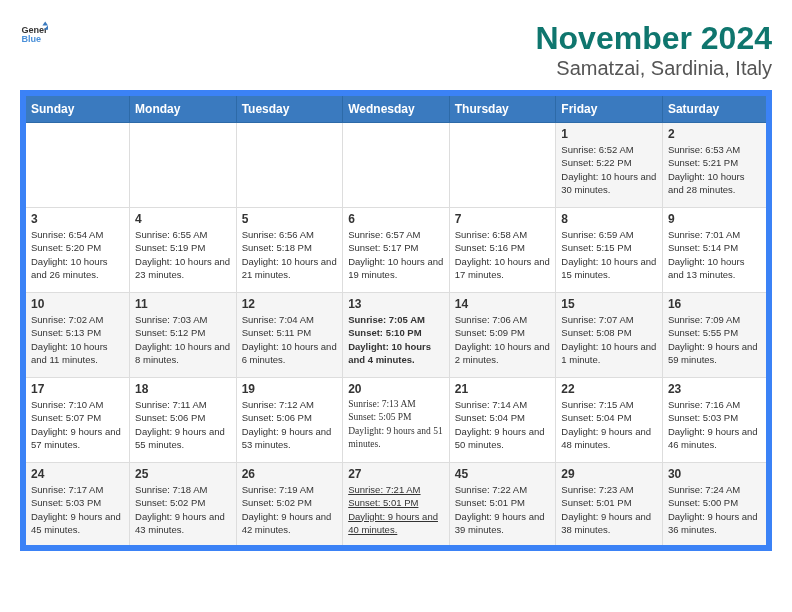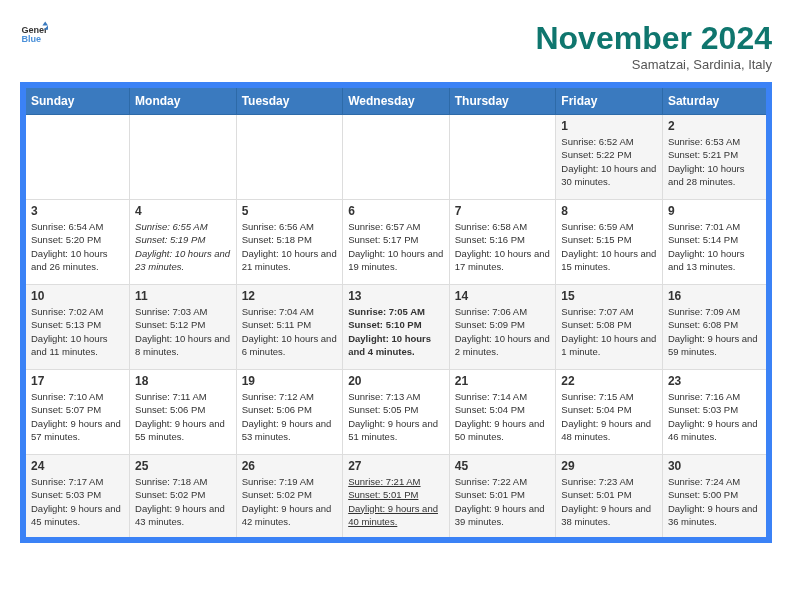--- a/index.html
+++ b/index.html
@@ -34,21 +34,21 @@
     }
     .title-block {
       text-align: right;
     }
     .title-block h1 {
       font-size: 32px;
       font-weight: bold;
       color: #0f766e;
     }
     .title-block h2 {
-      font-size: 13px;
+      font-size: 20px;
       font-weight: normal;
       color: #555;
     }
     .calendar {
       width: 100%;
       border-collapse: collapse;
       border: 6px solid #3b82f6;
     }
     .calendar th {
       background: #3a7abf;
@@ -137,21 +137,21 @@
       </tr>
       <tr>
         <td>
           <span class="day-num">3</span>
           <div class="day-info" style="white-space: pre-line;">Sunrise: 6:54 AM
 Sunset: 5:20 PM
 Daylight: 10 hours and 26 minutes.</div>
         </td>
         <td>
           <span class="day-num">4</span>
-          <div class="day-info" style="white-space: pre-line; font-style: italic;">Sunrise: 6:55 AM
+          <div class="day-info" style="white-space: pre-line;">Sunrise: 6:55 AM
 Sunset: 5:19 PM
 Daylight: 10 hours and 23 minutes.</div>
         </td>
         <td>
           <span class="day-num">5</span>
           <div class="day-info" style="white-space: pre-line;">Sunrise: 6:56 AM
 Sunset: 5:18 PM
 Daylight: 10 hours and 21 minutes.</div>
         </td>
         <td>
@@ -212,21 +212,21 @@
         </td>
         <td>
           <span class="day-num">15</span>
           <div class="day-info" style="white-space: pre-line;">Sunrise: 7:07 AM
 Sunset: 5:08 PM
 Daylight: 10 hours and 1 minute.</div>
         </td>
         <td>
           <span class="day-num">16</span>
           <div class="day-info" style="white-space: pre-line;">Sunrise: 7:09 AM
-Sunset: 6:08 PM
+Sunset: 5:55 PM
 Daylight: 9 hours and 59 minutes.</div>
         </td>
       </tr>
       <tr>
         <td>
           <span class="day-num">17</span>
           <div class="day-info" style="white-space: pre-line;">Sunrise: 7:10 AM
 Sunset: 5:07 PM
 Daylight: 9 hours and 57 minutes.</div>
         </td>
@@ -237,21 +237,21 @@
 Daylight: 9 hours and 55 minutes.</div>
         </td>
         <td>
           <span class="day-num">19</span>
           <div class="day-info" style="white-space: pre-line;">Sunrise: 7:12 AM
 Sunset: 5:06 PM
 Daylight: 9 hours and 53 minutes.</div>
         </td>
         <td>
           <span class="day-num">20</span>
-          <div class="day-info" style="white-space: pre-line;">Sunrise: 7:13 AM
+          <div class="day-info" style="white-space: pre-line; font-family: Liberation Serif, serif;">Sunrise: 7:13 AM
 Sunset: 5:05 PM
 Daylight: 9 hours and 51 minutes.</div>
         </td>
         <td>
           <span class="day-num">21</span>
           <div class="day-info" style="white-space: pre-line;">Sunrise: 7:14 AM
 Sunset: 5:04 PM
 Daylight: 9 hours and 50 minutes.</div>
         </td>
         <td>

